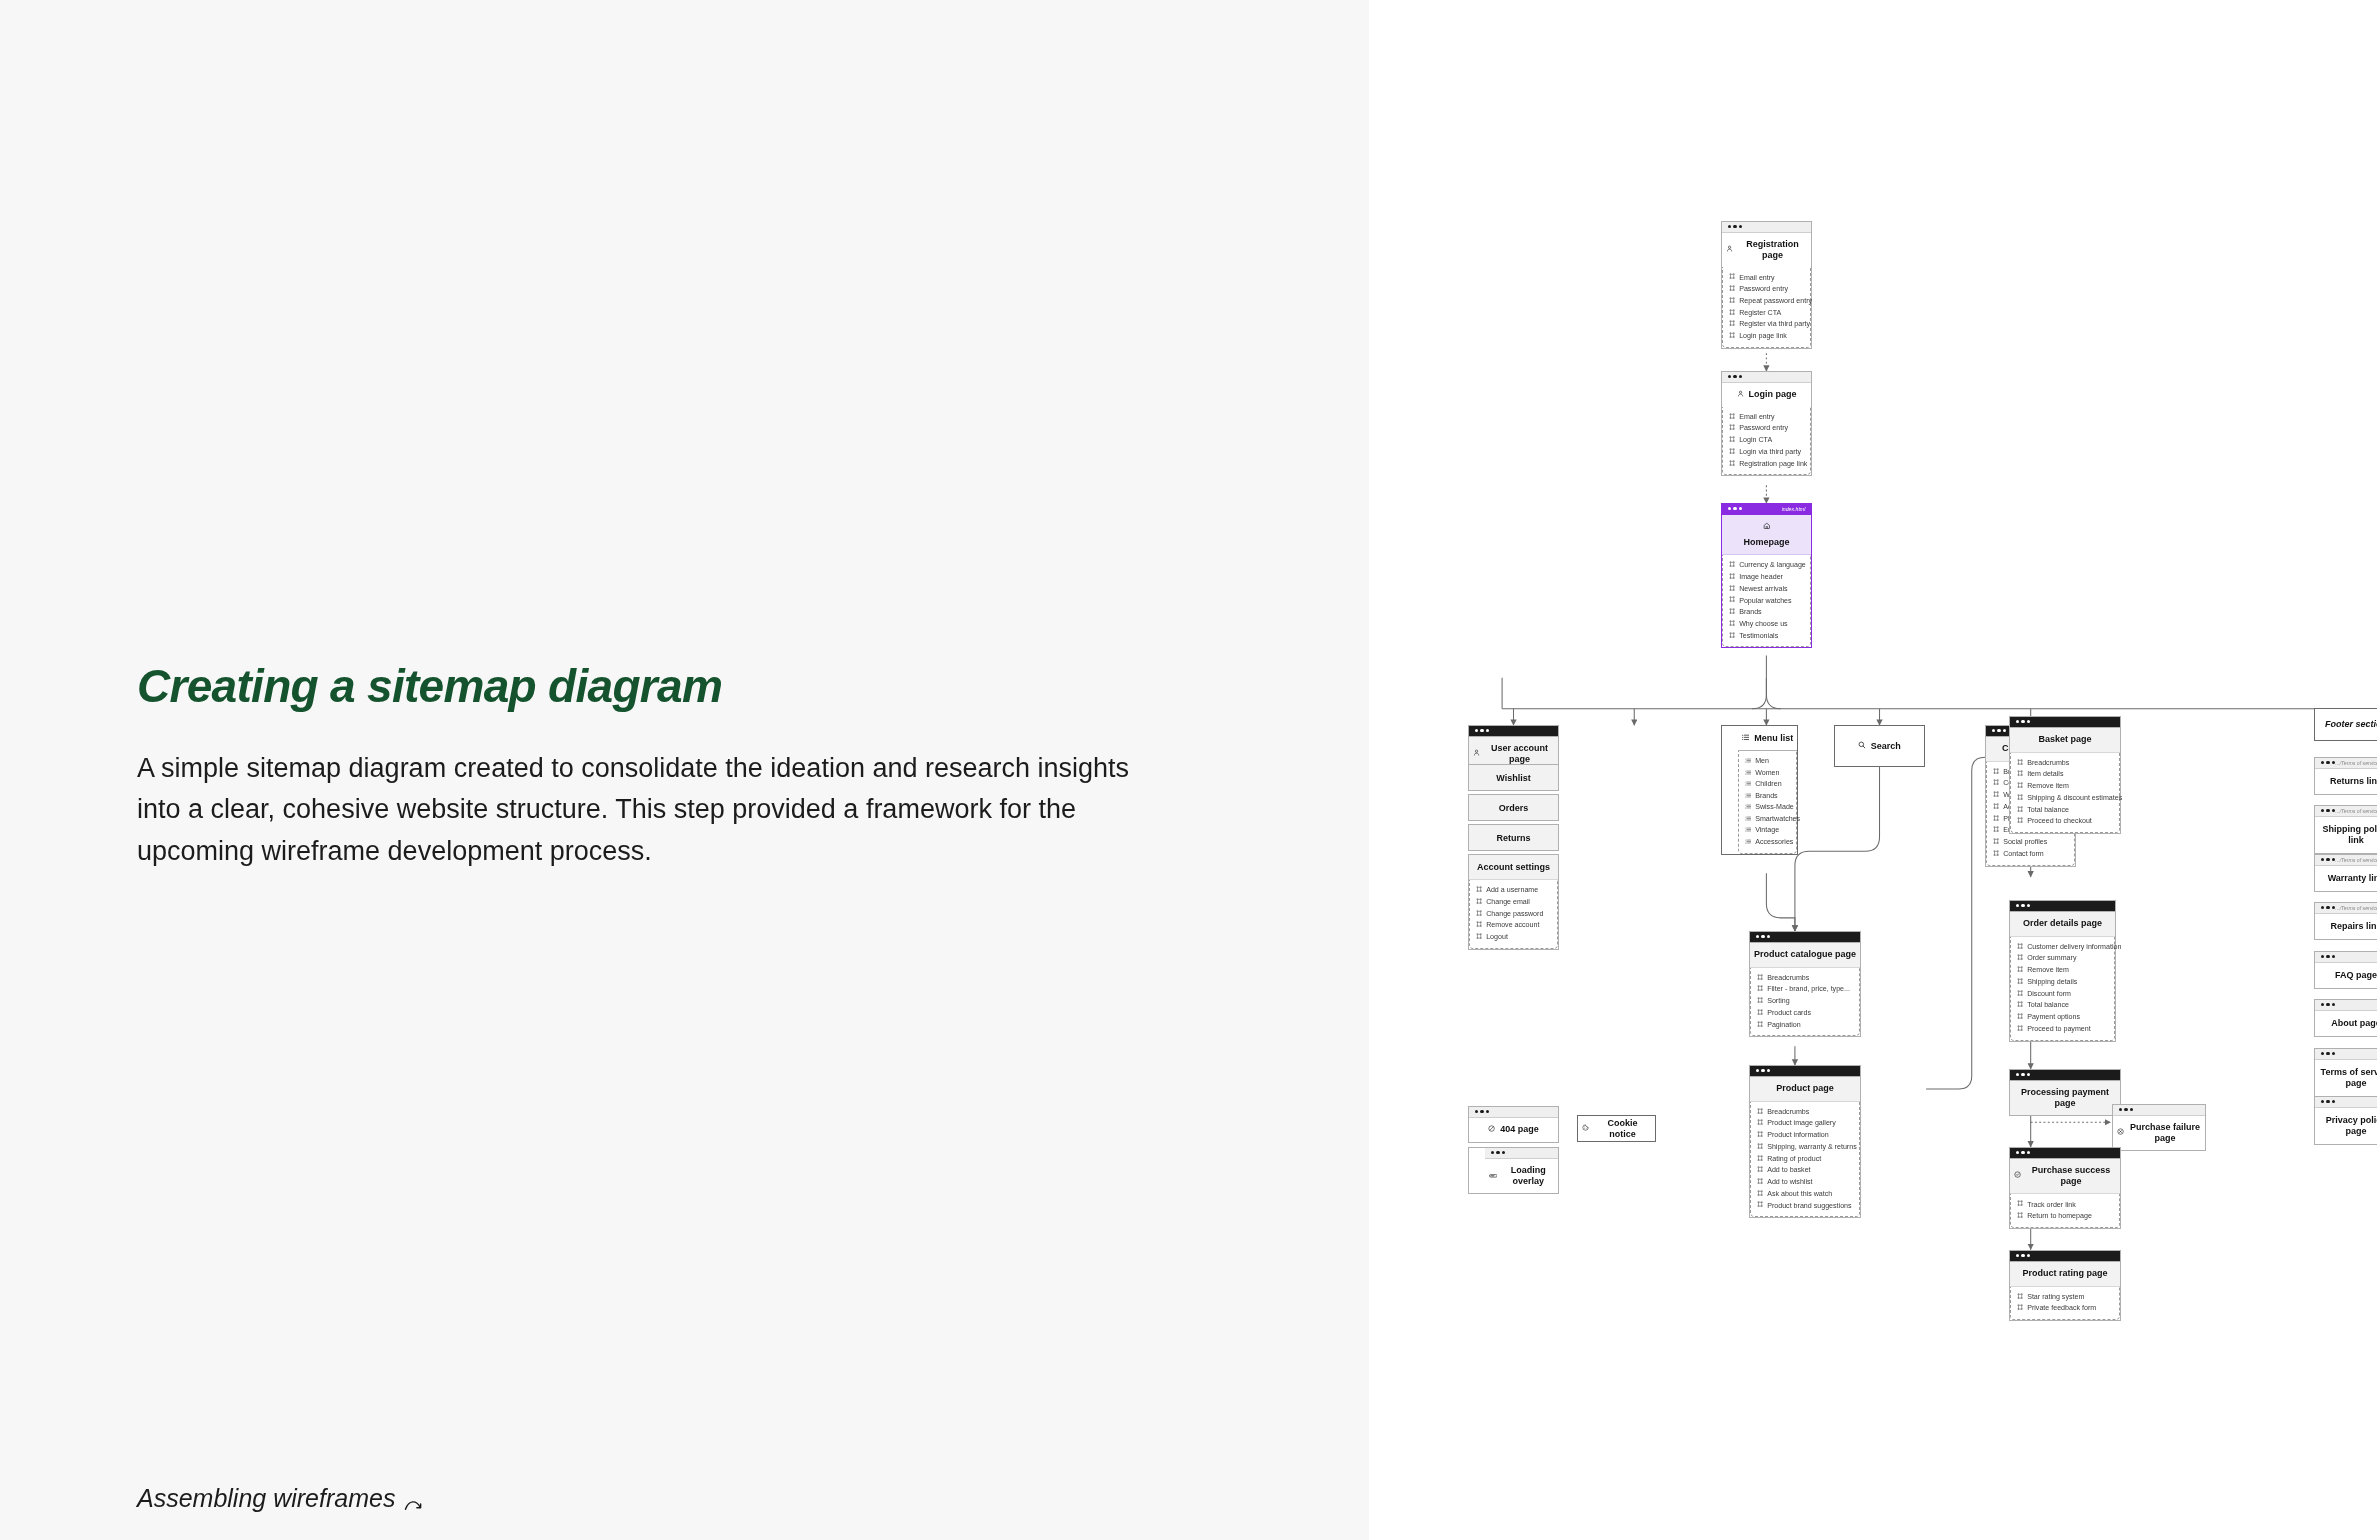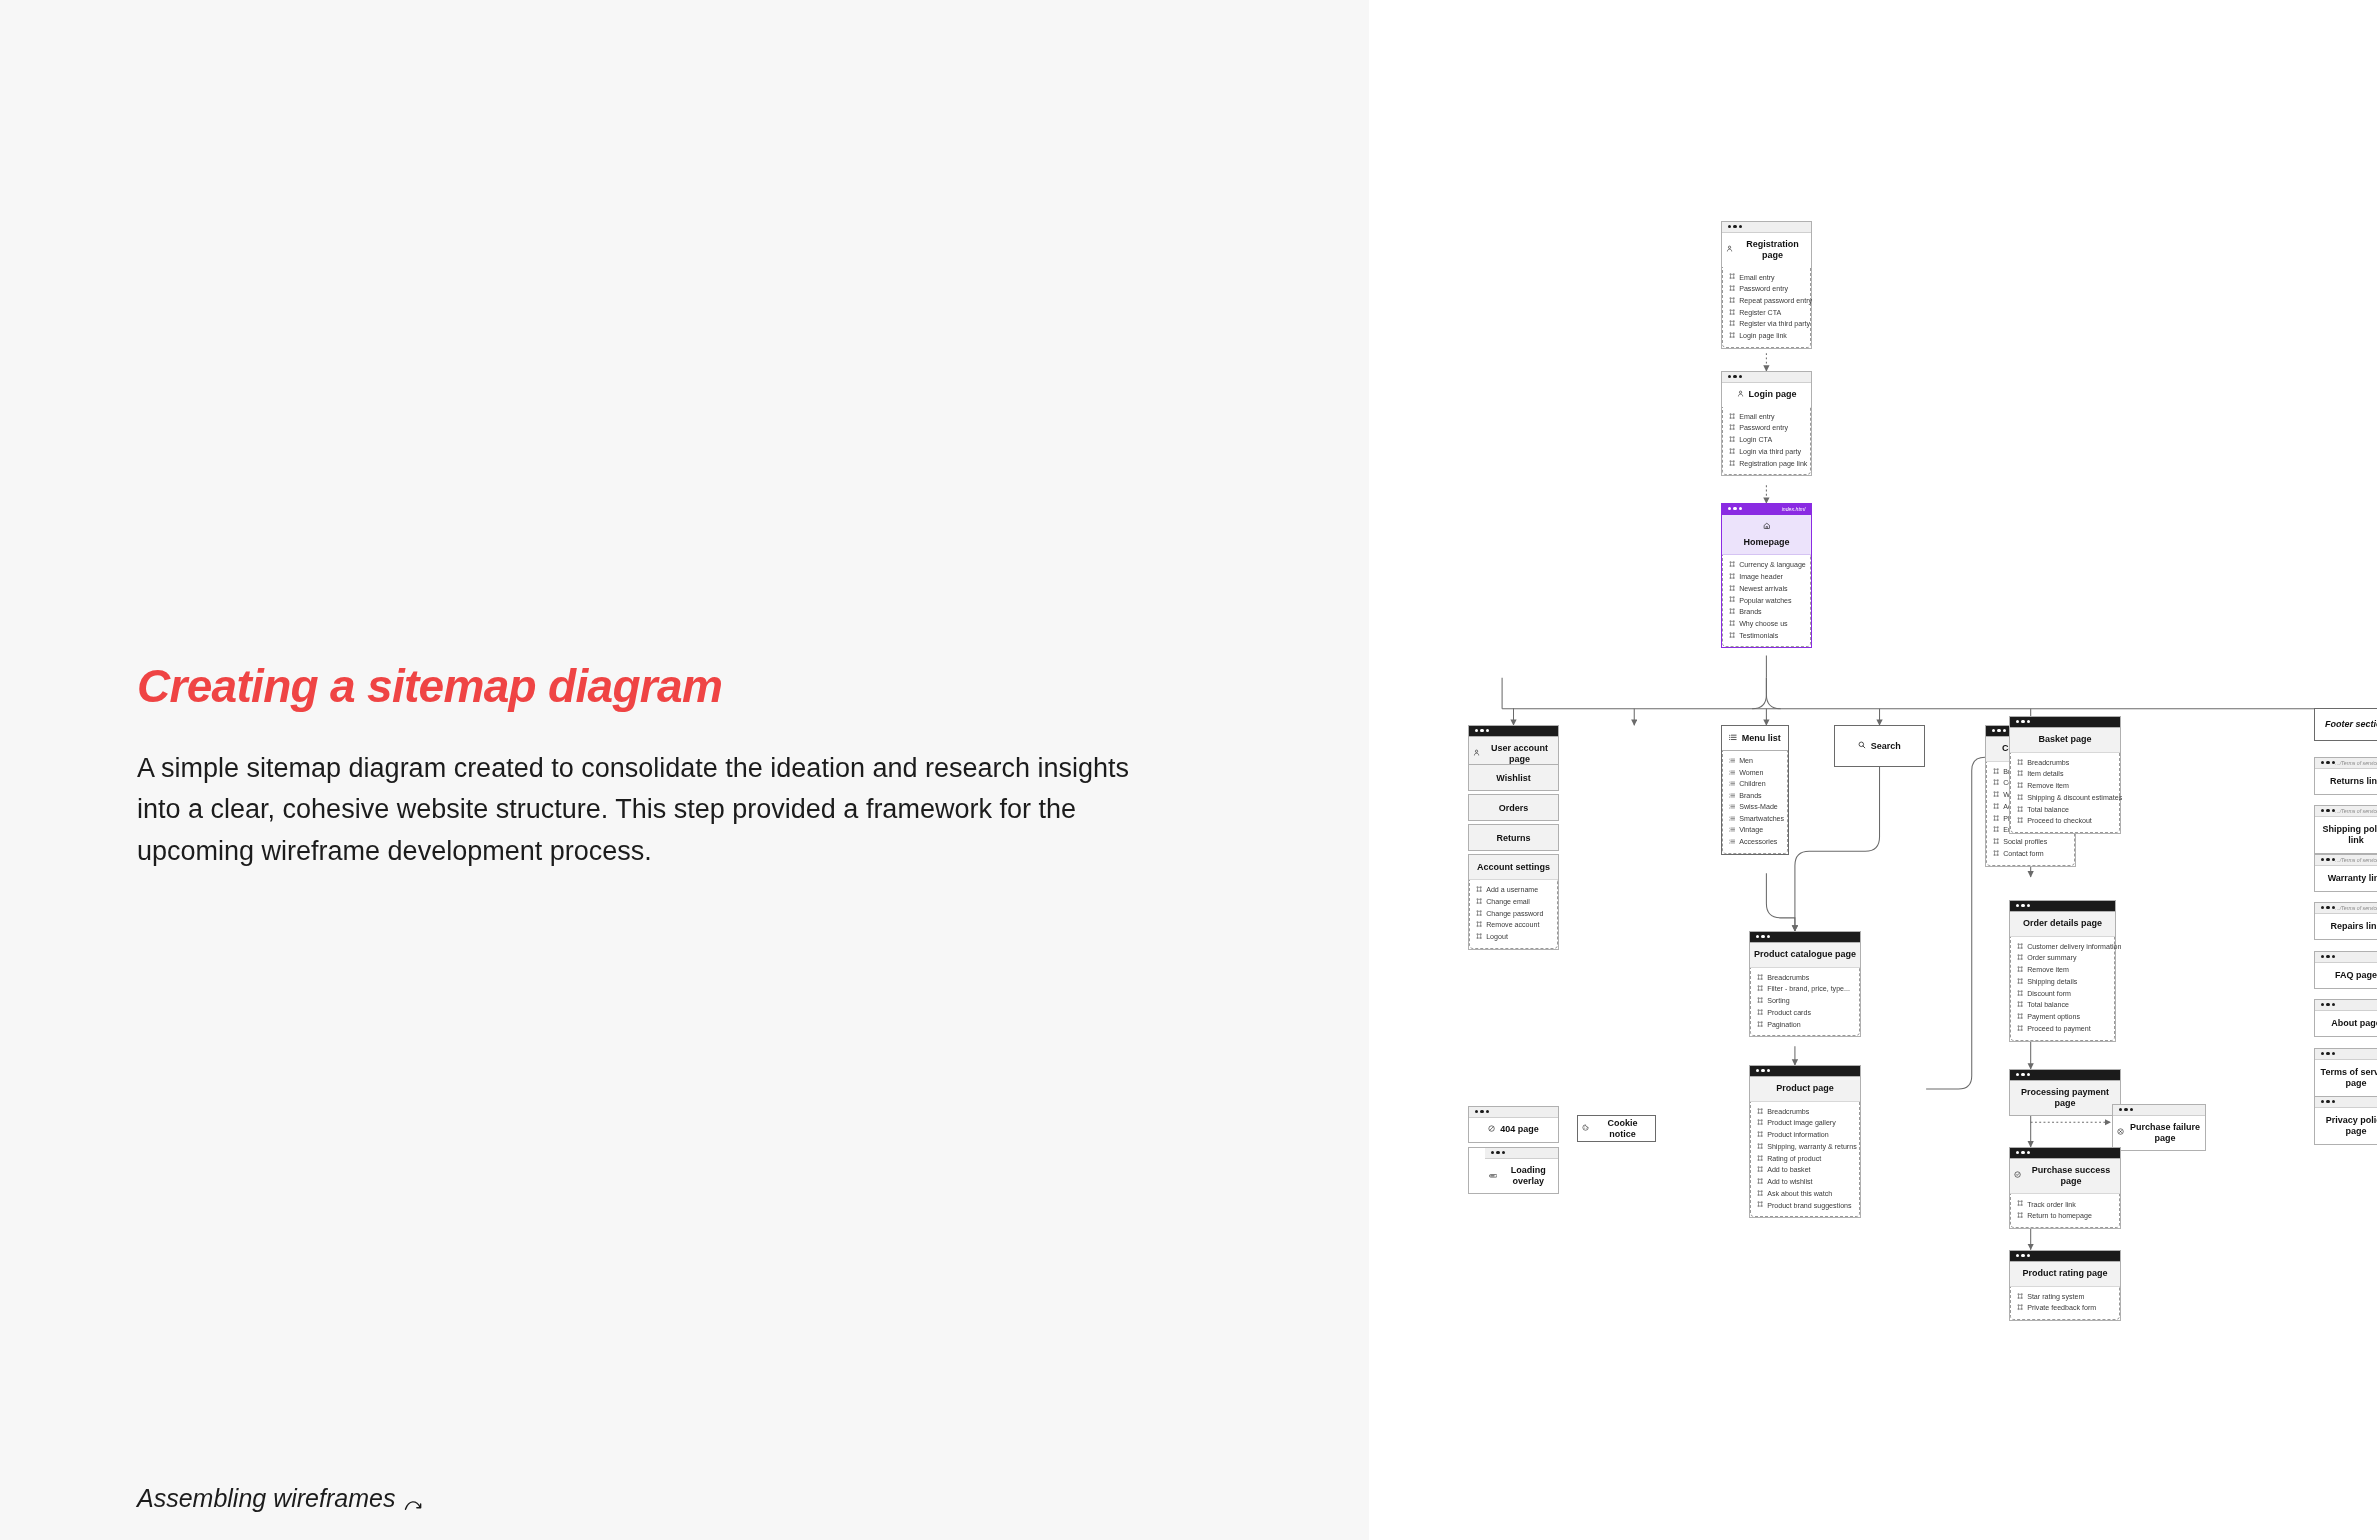--- a/index.html
+++ b/index.html
@@ -20,21 +20,21 @@
   #left-inner {
     position: absolute;
     left: 137px; top: 661px;
     width: 999px;
   }
   #page-title {
     font-size: 46px;
     font-weight: 700;
     font-style: italic;
     letter-spacing: -0.7px;
-    color: #ef4444;
+    color: #14532d;
     line-height: 1.1;
   }
   #page-desc {
     margin-top: 36px;
     font-size: 27px;
     line-height: 1.55;
     color: #1c1c1c;
     max-width: 994px;
   }
   #footer-caption {
@@ -543,21 +543,21 @@
               <circle cx="3" cy="2.6" r="1.3" fill="#fff" stroke="#444" stroke-width="1"></circle>
               <circle cx="11" cy="2.6" r="1.3" fill="#fff" stroke="#444" stroke-width="1"></circle>
               <circle cx="3" cy="11.4" r="1.3" fill="#fff" stroke="#444" stroke-width="1"></circle>
               <circle cx="11" cy="11.4" r="1.3" fill="#fff" stroke="#444" stroke-width="1"></circle>
             </svg></span>
           <span>Logout</span>
         </div>
       </div>
   </div>
 
-  <div class="node no-chrome" style="left:352px; top:725px; width:68px;">
+  <div class="node no-chrome" style="left:352px; top:725px; width:77px;padding-left:16px;">
     <div class="title-band plain" style="border-bottom:1px solid #b0b0b0;">
       <span class="t-ico">
         <svg width="7.6" height="6.7" viewBox="0 0 16 14">
             <circle cx="1.6" cy="2.4" r="1.1" fill="#111"></circle>
             <circle cx="1.6" cy="7" r="1.1" fill="#111"></circle>
             <circle cx="1.6" cy="11.6" r="1.1" fill="#111"></circle>
             <path d="M5 2.4h10M5 7h10M5 11.6h10" stroke="#111" stroke-width="1.5" stroke-linecap="round"></path>
           </svg>
       </span>
       <span>Menu list</span>

